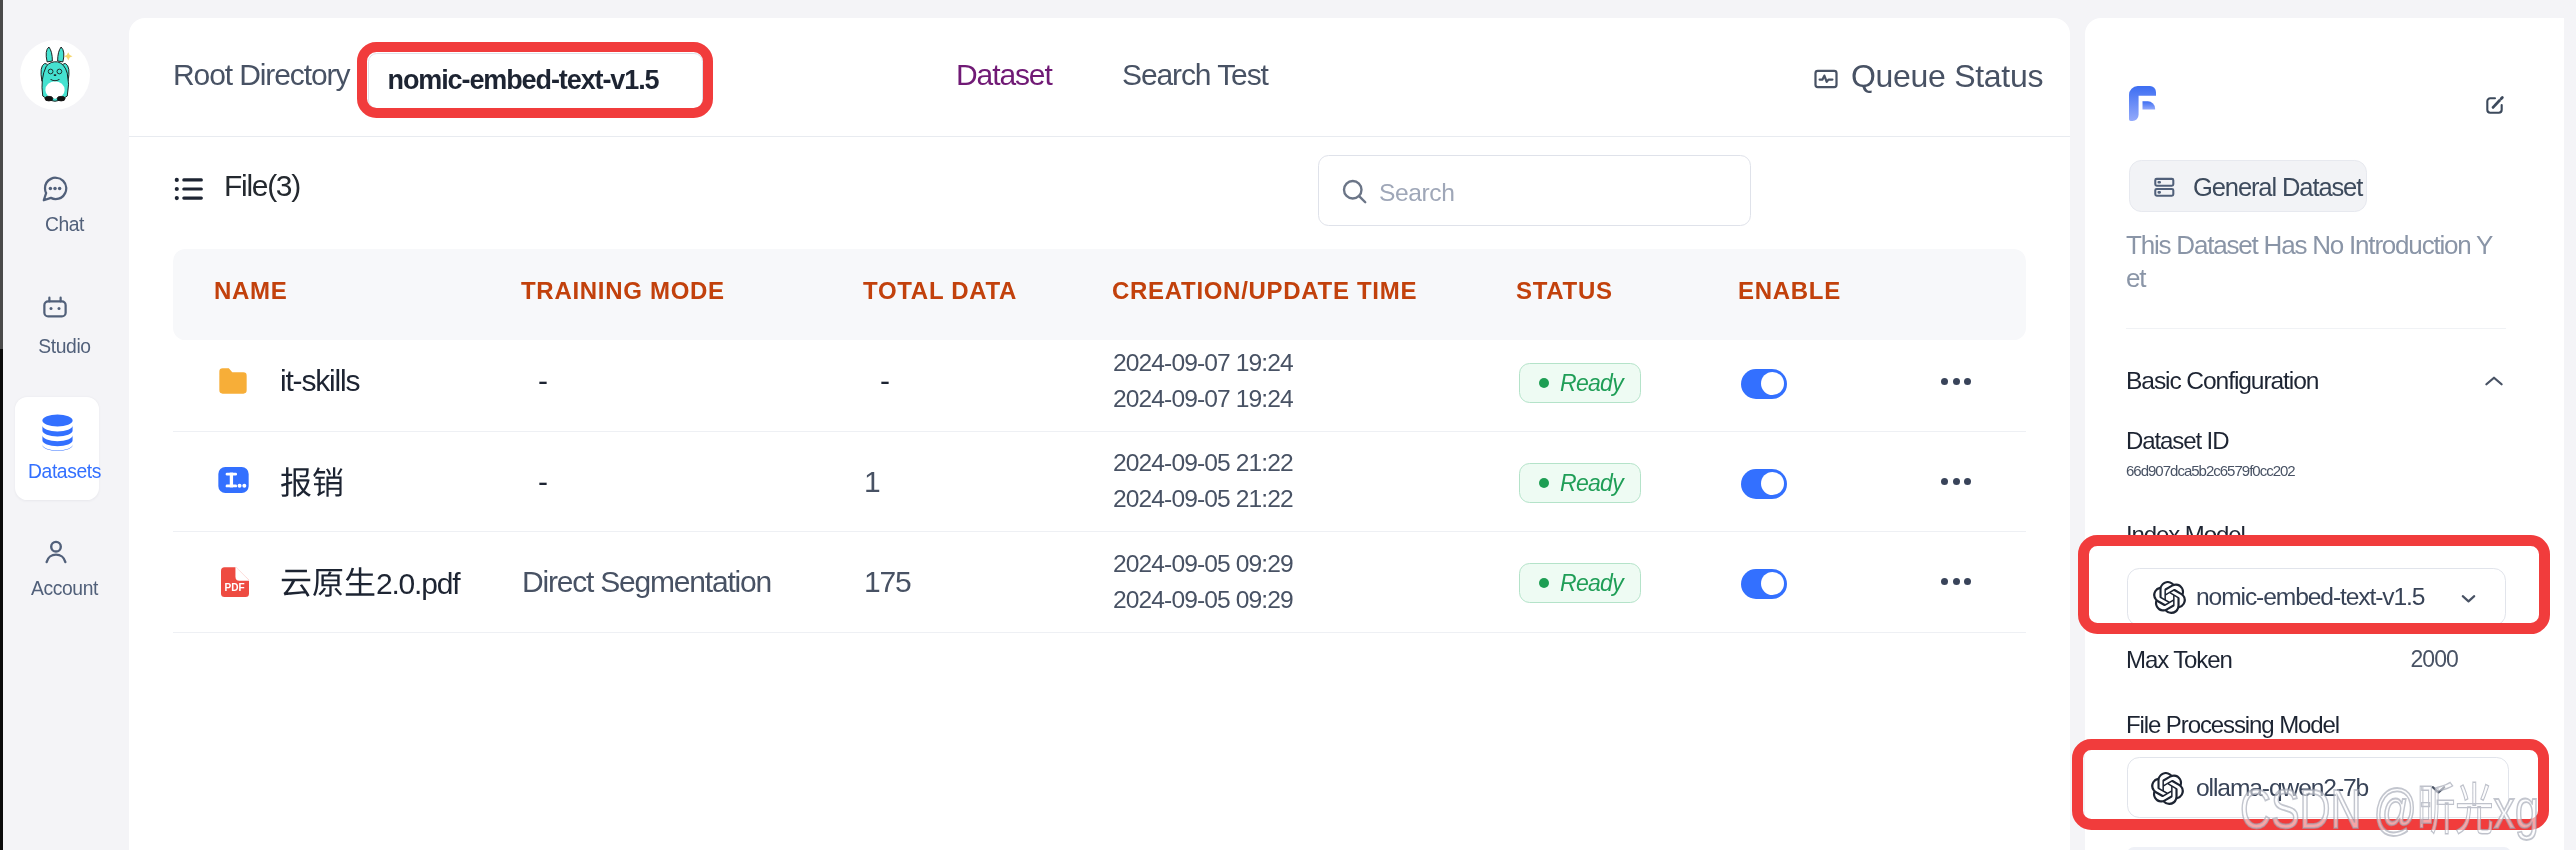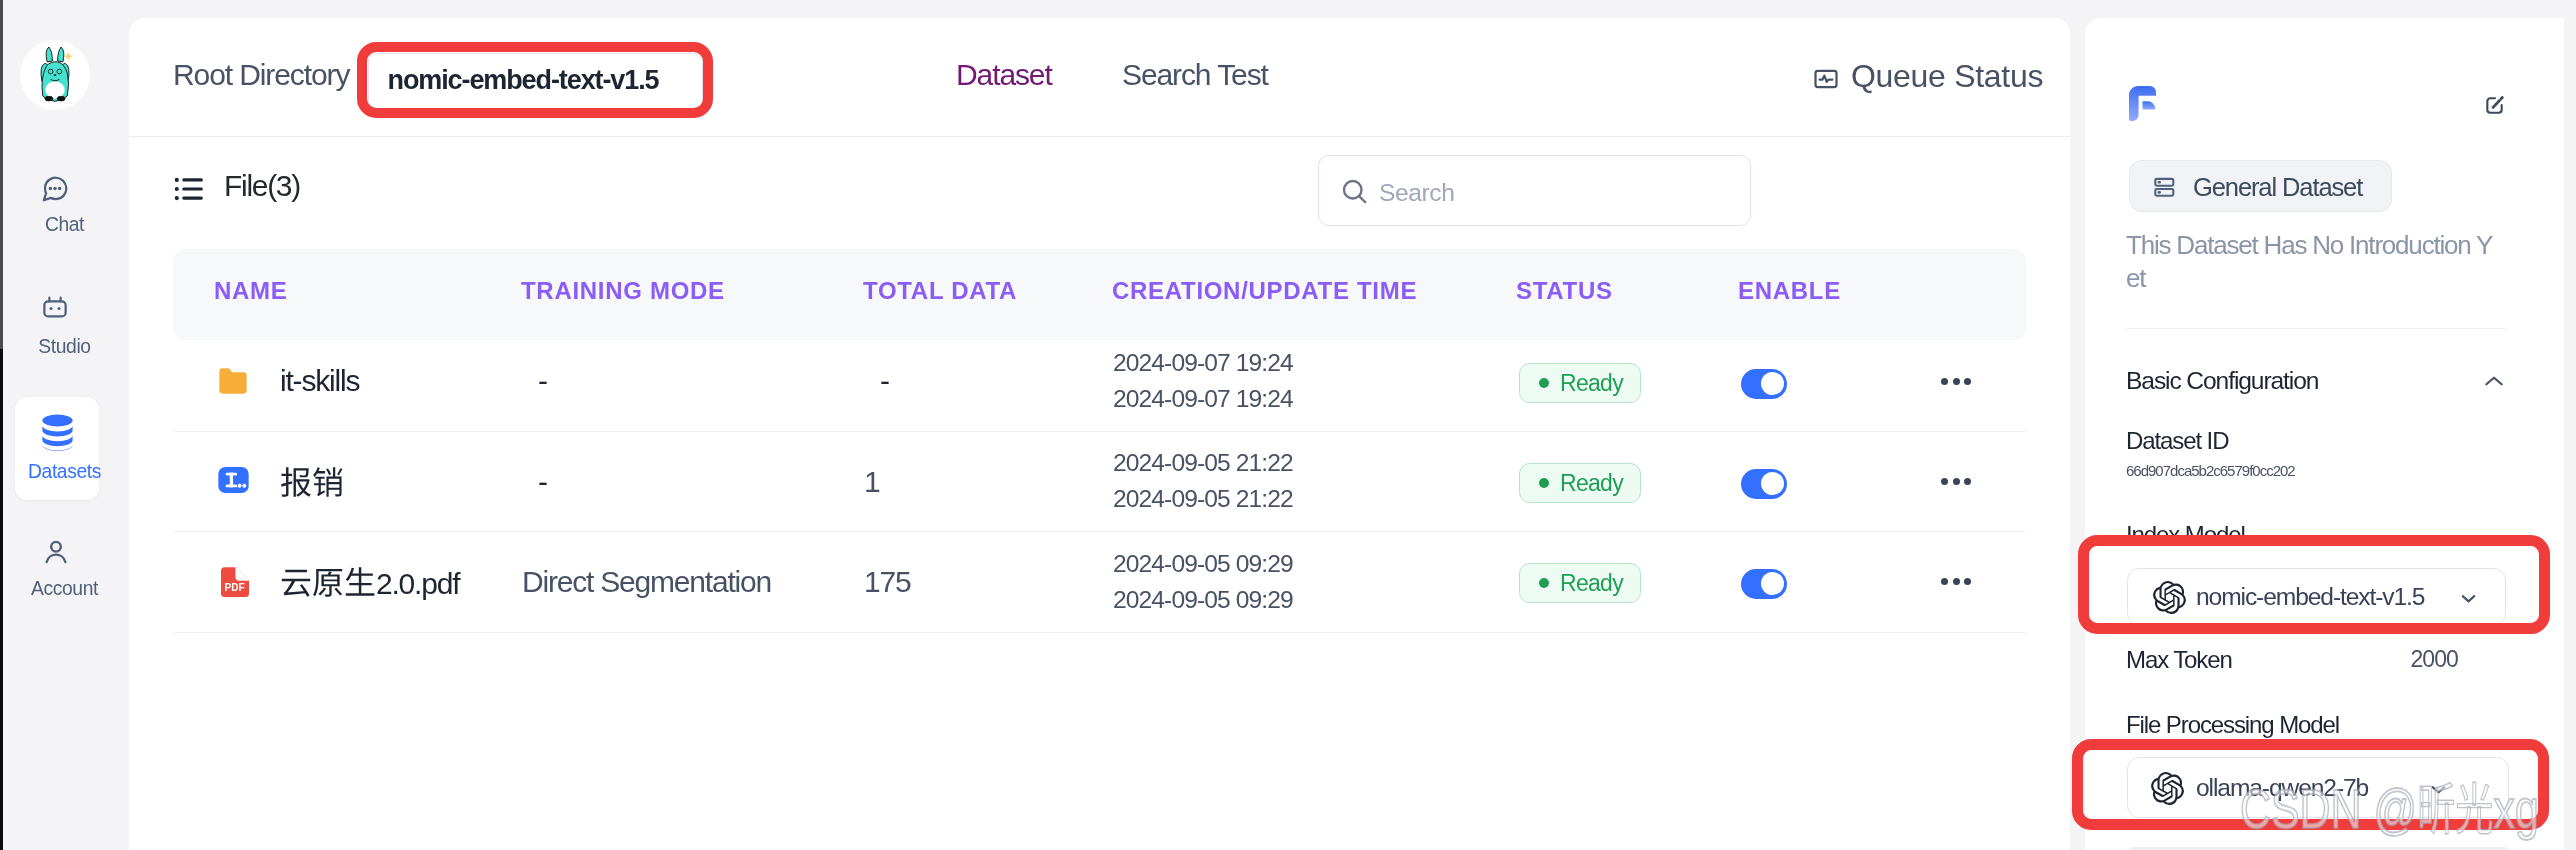--- a/index.html
+++ b/index.html
@@ -21,38 +21,38 @@
   #titlebox { left:239px; top:35px; width:335px; height:56px; background:#fff; border:1.8px solid #DFE2EA; border-radius:8.8px; line-height:53px; padding-left:18.5px; font-size:27px; letter-spacing:-1.1px; font-weight:700; color:#1D2432; }
   
   #fileband-ico { left:44px; top:158px; }
   #file3 { left:95px; top:151px; font-size:30px; letter-spacing:-1.3px; font-weight:500; color:#24292F; }
   #searchbox { left:1189px; top:137px; width:433px; height:71px; border:1.8px solid #DFE2EA; border-radius:10.6px; }
   #searchtxt { left:1250px; top:161px; font-size:24.6px; letter-spacing:-0.4px; color:#9FA7B8; }
   #createbtn { left:1639px; top:135px; width:258px; height:73px; background:#3370FF; border-radius:10.6px; color:#fff; }
   #createbtn span { position:absolute; left:77px; top:20px; font-size:28px; letter-spacing:-0.7px; font-weight:500; }
   
   #thead { left:44px; top:231px; width:1853px; height:91px; background:#F7F8FA; border-radius:12.3px; }
-  .th { position:absolute; top:28px; font-size:24px; font-weight:700; color:#8b5cf6; letter-spacing:0.7px; }
+  .th { position:absolute; top:28px; font-size:24px; font-weight:700; color:#c2410c; letter-spacing:0.7px; }
   .sep { left:44px; width:1853px; height:1.8px; background:#EEF0F4; }
   .cell { font-size:30px; letter-spacing:-1.2px; color:#1D2432;margin-left:16px; }
   .gcell { font-size:30px; letter-spacing:-1.2px; color:#485264; }
   .dates { font-size:24.6px; letter-spacing:-0.9px; color:#485264; line-height:36px; }
   .pill { width:122px; height:40px; background:#EEFBF3; border:1.8px solid #B4E3C9; border-radius:10.6px; color:#1F9E57; font-size:23px; }
   .pill i { position:absolute; left:18.5px; top:14px; width:10.6px; height:10.6px; border-radius:50%; background:#1E9E54; }
-  .pill b { position:absolute; left:40px; top:6.2px; font-weight:400; letter-spacing:-0.7px; }
+  .pill b { position:absolute; left:40px; top:6.2px; font-weight:400; letter-spacing:-0.7px;font-style:italic; }
   .tog { width:46px; height:30px; background:#3370FF; border-radius:15px; }
   .tog i { position:absolute; right:3.5px; top:3.5px; width:23px; height:23px; background:#fff; border-radius:50%; }
   .dots { width:30px; display:flex; justify-content:space-between; } .dots i { width:7px; height:7px; border-radius:50%; background:#39445A; }
   .cjk { display:inline-block; vertical-align:-4.4px; }
   .cjk use, .cjk path { fill:currentColor; }
   
   #panel { left:2085px; top:17.6px; width:479px; height:833px; background:#fff; border-radius:16px 0 0 0; }
   .p-abs { position:absolute; white-space:nowrap; }
   #ptitle { left:83px; top:41px; font-size:33px; letter-spacing:-1.4px; font-weight:700; color:#111824; line-height:44px; }
-  #chip { left:44px; top:142px; width:263px; height:52px; background:#F2F3F6; border:0.9px solid #E7E9EF; border-radius:12.3px; }
+  #chip { left:44px; top:142px; width:238px; height:52px; background:#F2F3F6; border:0.9px solid #E7E9EF; border-radius:12.3px; }
   #chip span { position:absolute; left:63px; top:12.3px; font-size:25.5px; letter-spacing:-1.1px; color:#3D4A5C; }
   #intro { left:41px; top:211px; font-size:26px; letter-spacing:-1.2px; color:#8A95A7; line-height:33px; }
   #pdivider { left:41px; top:310px; width:380px; height:1.8px; background:#F0F2F5; }
   #basiccfg { left:41px; top:349px; font-size:24.6px; letter-spacing:-1.1px; color:#1D2432; font-weight:500; }
   #dsid-l { left:41px; top:409px; font-size:24px; letter-spacing:-1.1px; color:#1D2432; }
   #dsid-v { left:41px; top:444px; font-size:15px; letter-spacing:-1px; color:#485264; }
   #idxlab { left:41px; top:503px; font-size:24px; letter-spacing:-1.1px; color:#1D2432; }
   .selbox { left:42px; width:379px; height:58px; border:1.8px solid #E1E4EB; border-radius:12.3px; background:#fff; }
   .seltxt { position:absolute; left:68px; font-size:24.6px; letter-spacing:-1.1px; color:#384357; white-space:nowrap; }
   #maxtok-l { left:41px; top:628px; font-size:24px; letter-spacing:-1.1px; color:#1D2432; }

